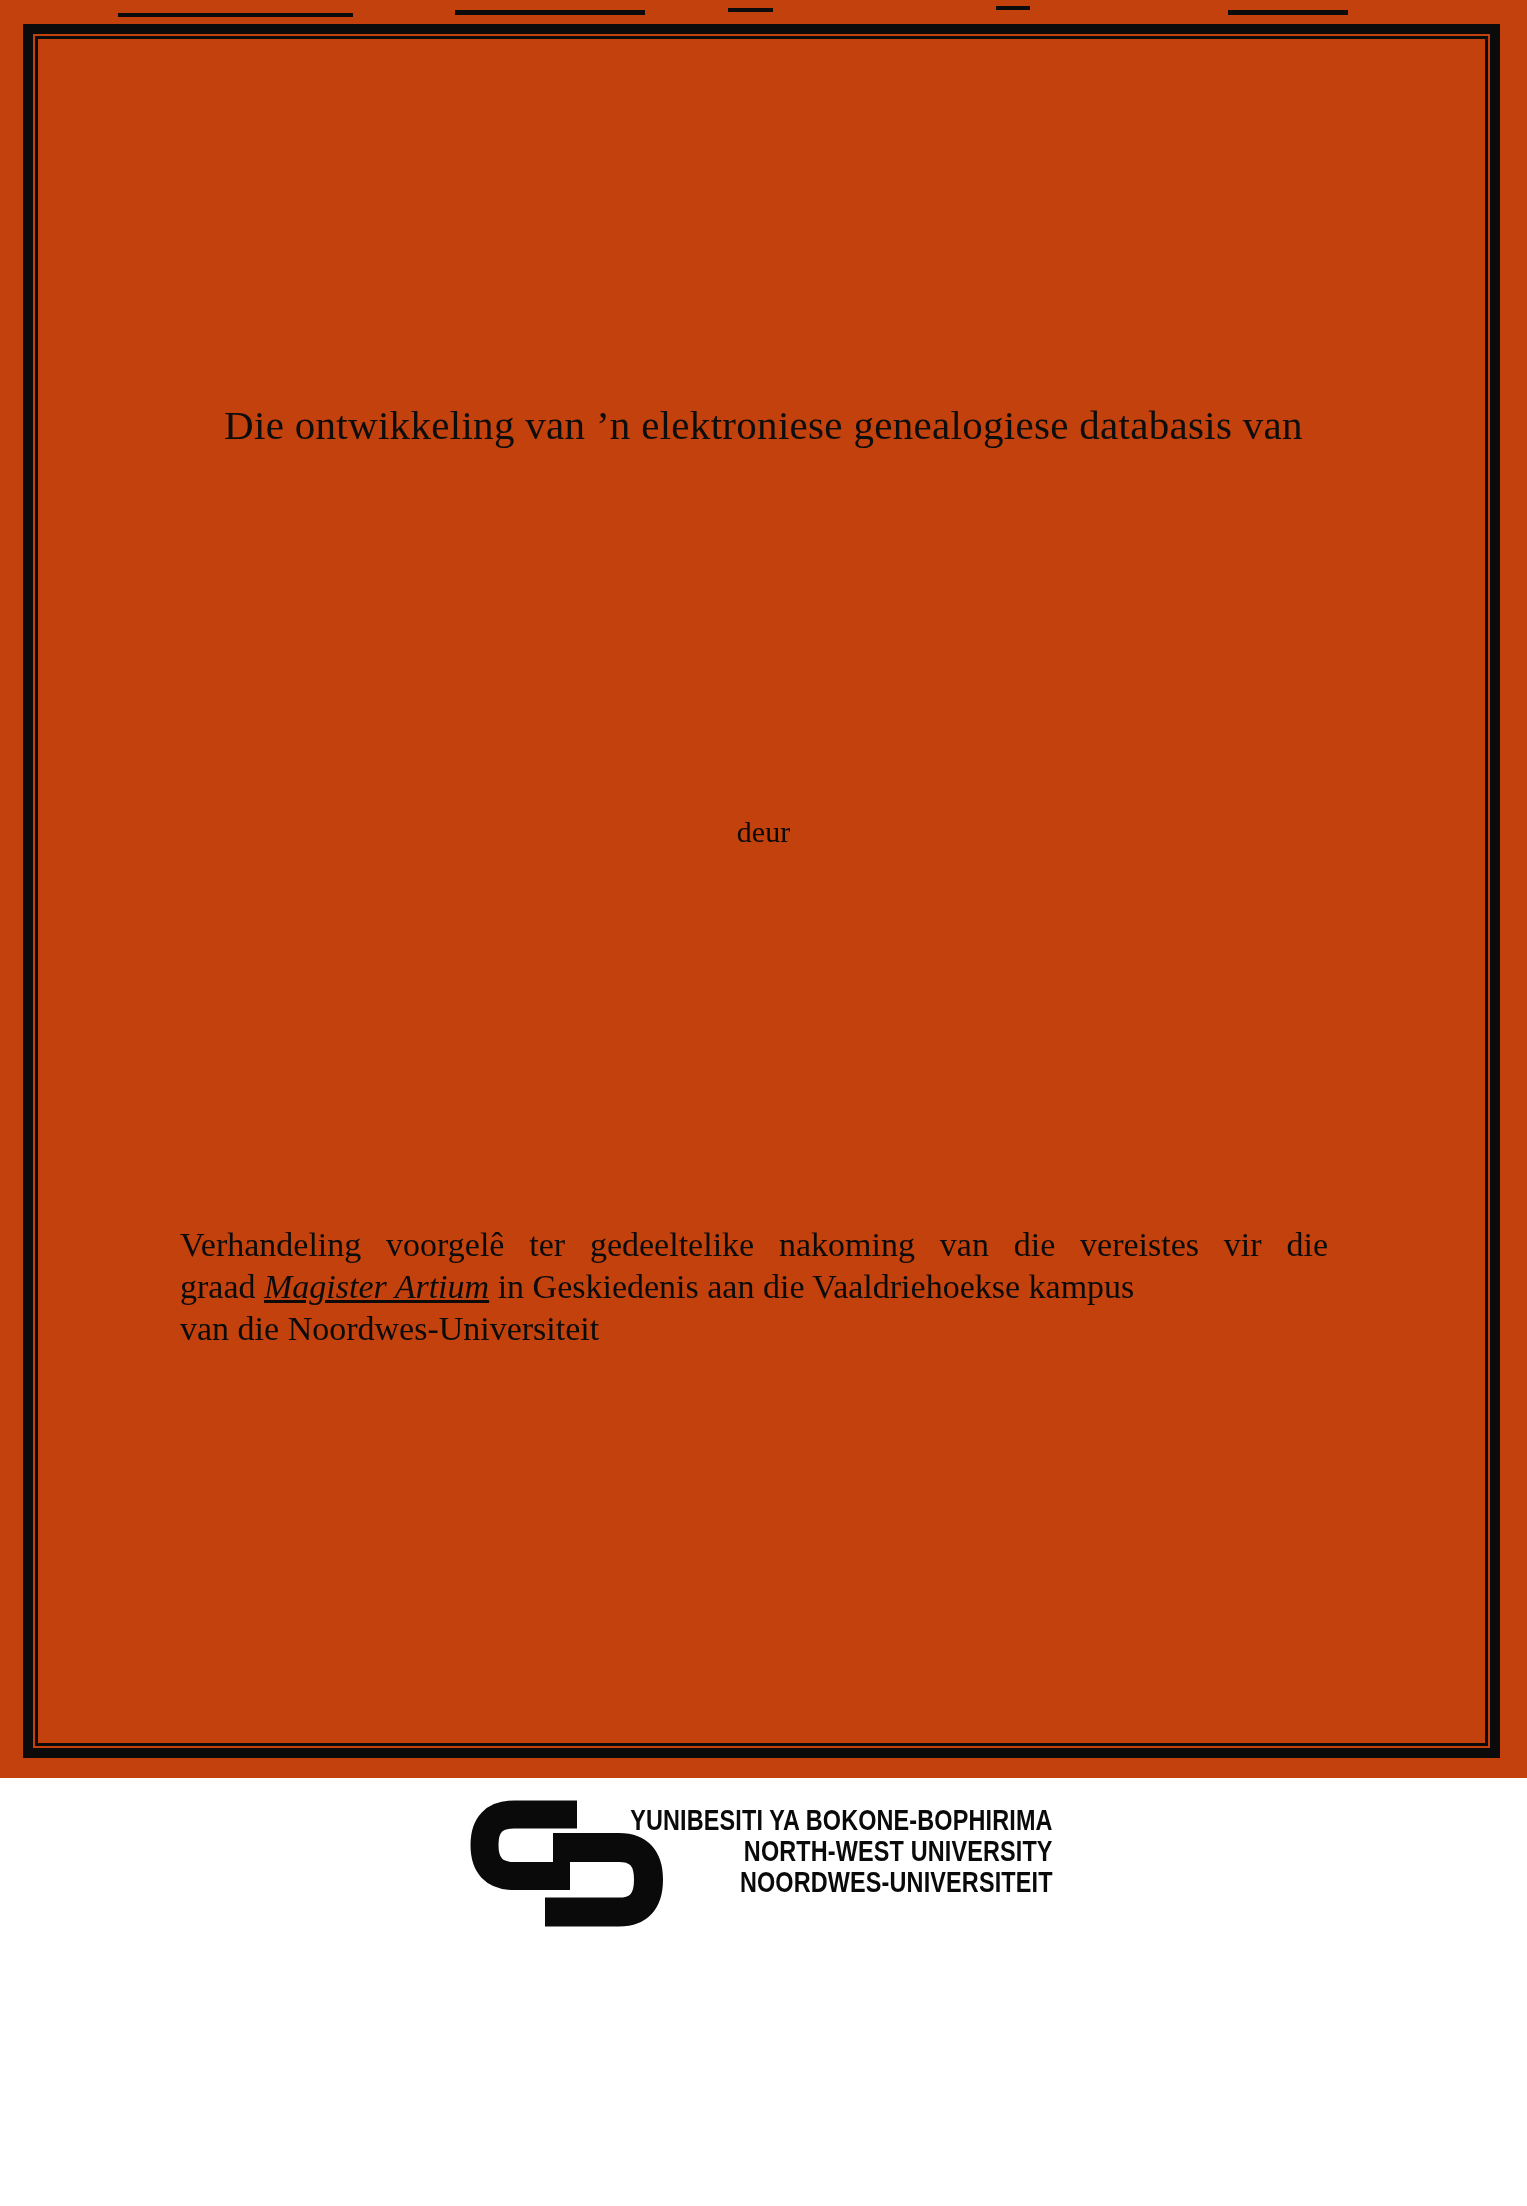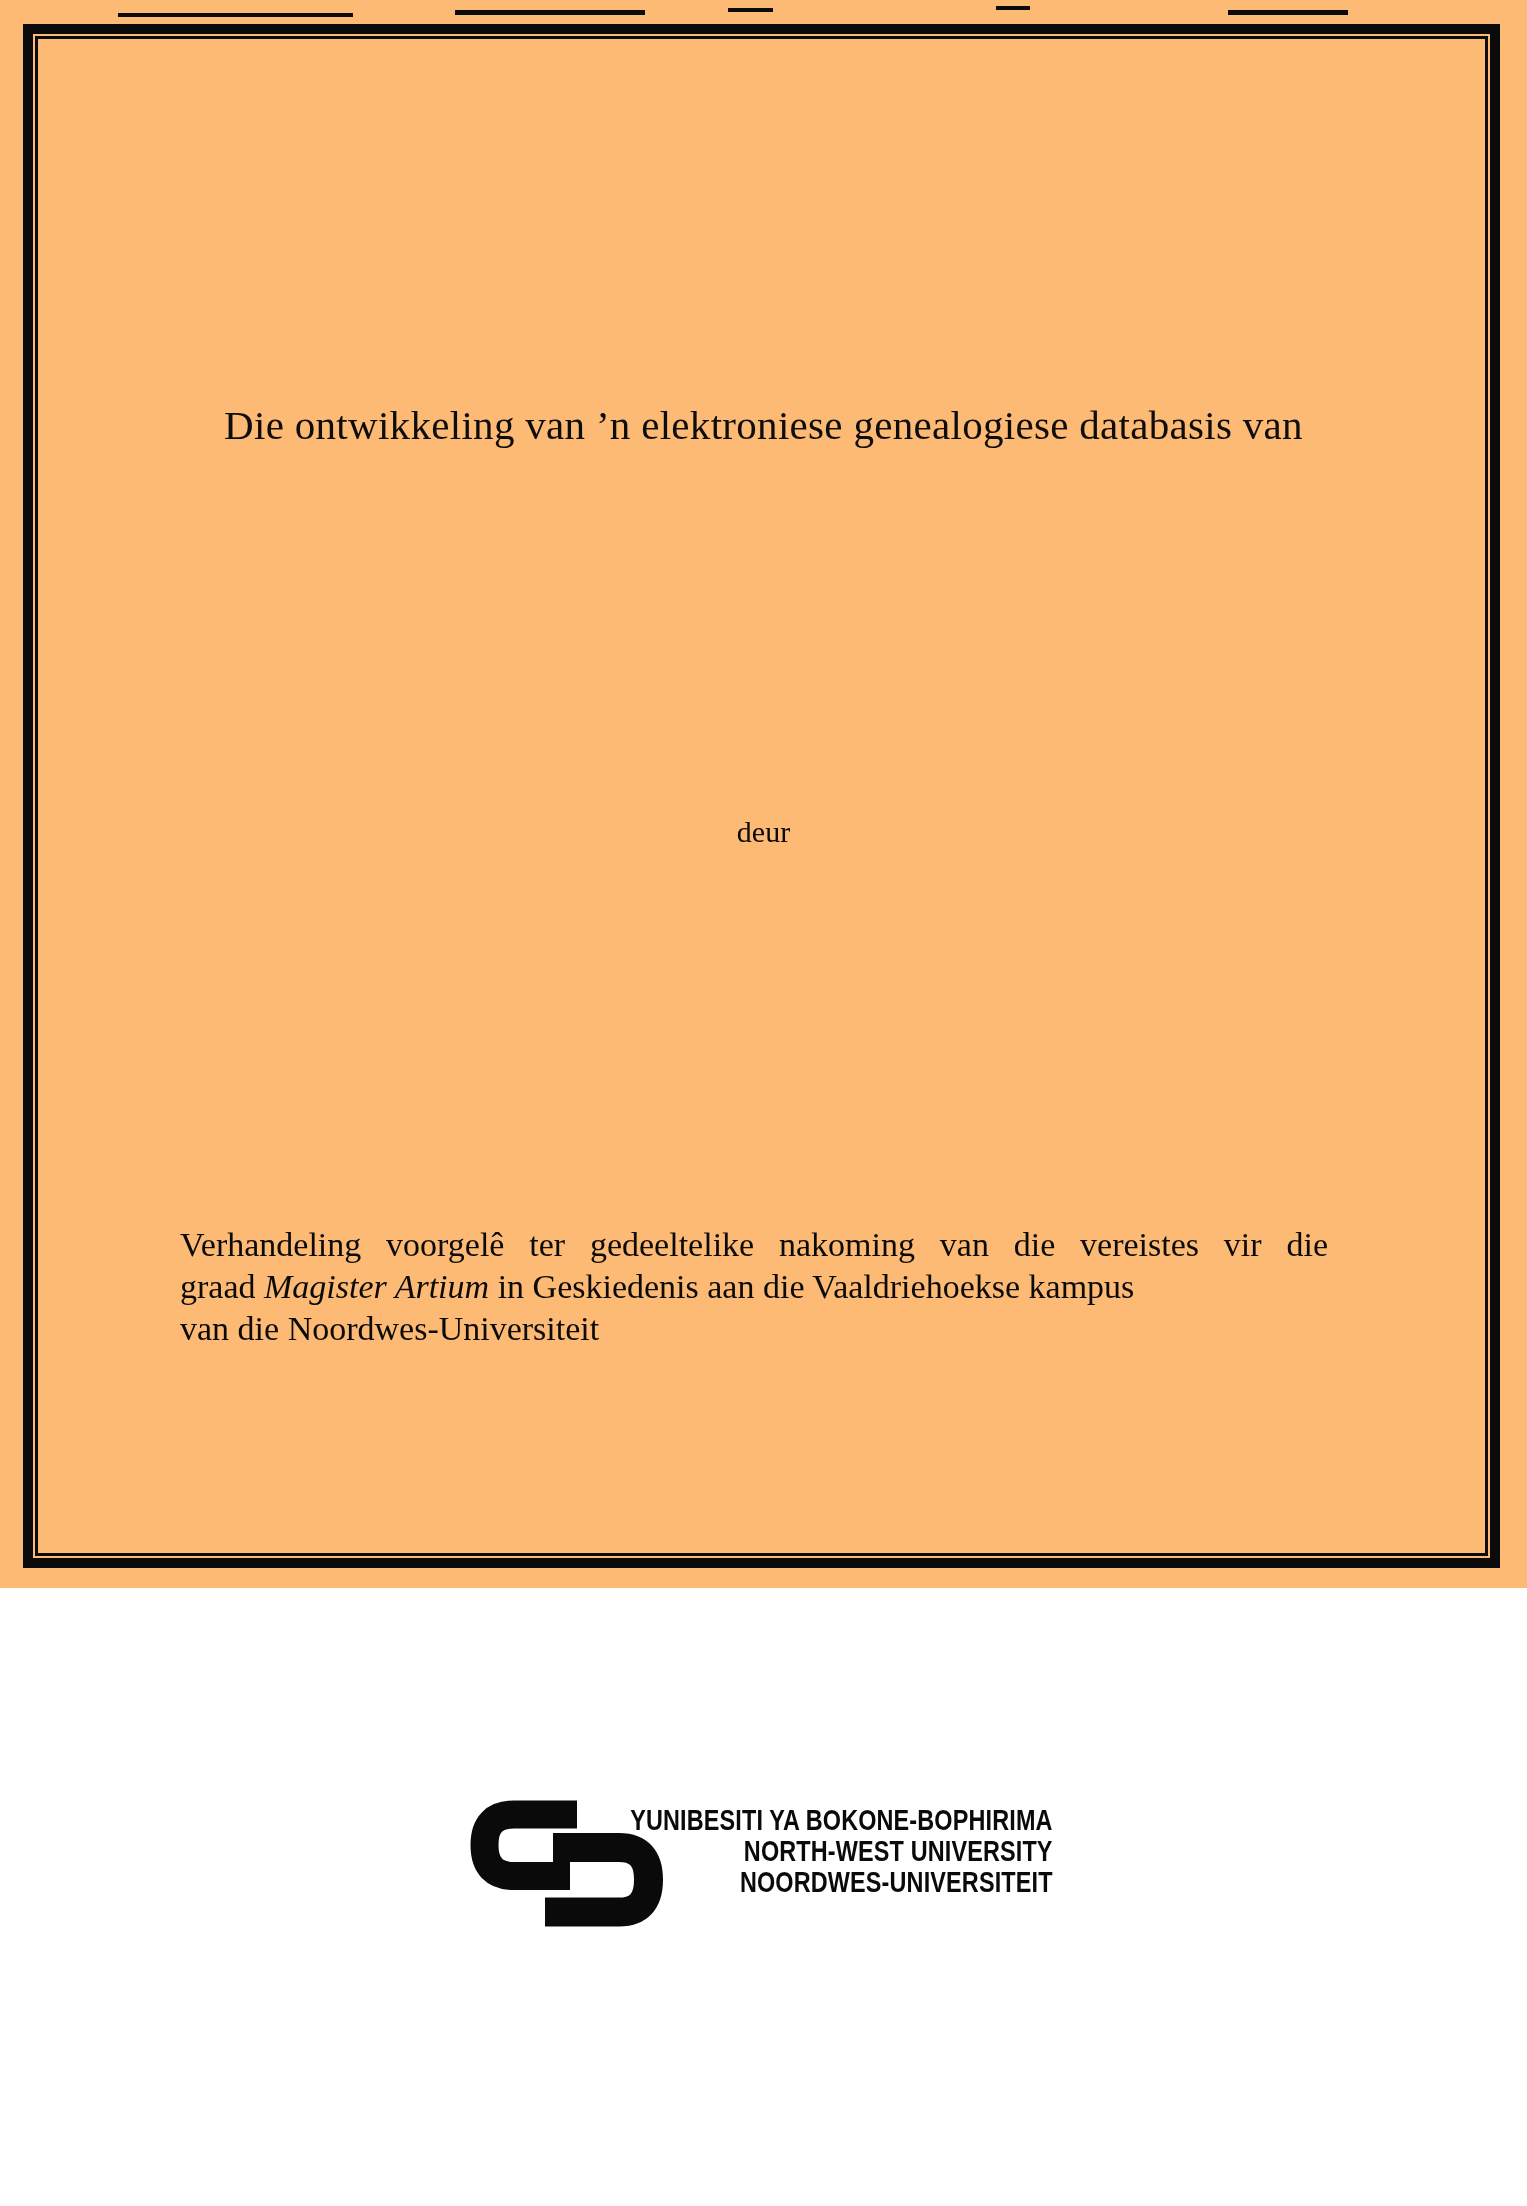--- a/index.html
+++ b/index.html
@@ -4,21 +4,21 @@
 <style>
   html,body{margin:0;padding:0;}
   body{
     width:1527px;height:2206px;
     background:#ffffff;
     font-family:"Liberation Serif","DejaVu Serif",serif;
     color:#0b0b0b;
     overflow:hidden;
   }
   .page{
-    position:relative;width:1527px;height:1588px;background:#fdba74;
+    position:relative;width:1527px;height:1778px;background:#c2410c;
   }
   
   .frame-outer{
     position:absolute;left:23px;top:24px;right:27px;bottom:20px;
     border:10px solid #0b0b0b;
   }
   .frame-inner{
     position:absolute;inset:2px;
     border:3px solid #0b0b0b;
   }
@@ -48,21 +48,21 @@
     font-size:34px;line-height:36px;
   }
   .statement{
     position:absolute;left:180px;width:1148px;top:1224px;
     font-size:34px;line-height:42px;
   }
   .st-just{
     text-align:justify;
     text-align-last:justify;
   }
-  .st-italic{font-style:italic;}
+  .st-italic{font-style:italic;text-decoration:underline;}
   .supervisor-block{
     position:absolute;left:191px;top:1640px;
     font-size:29px;line-height:42px;
   }
   .logo{
     position:absolute;left:468px;top:1797px;width:585px;height:136px;
   }
   .logo-mark{
     position:absolute;left:0;top:0;
   }

